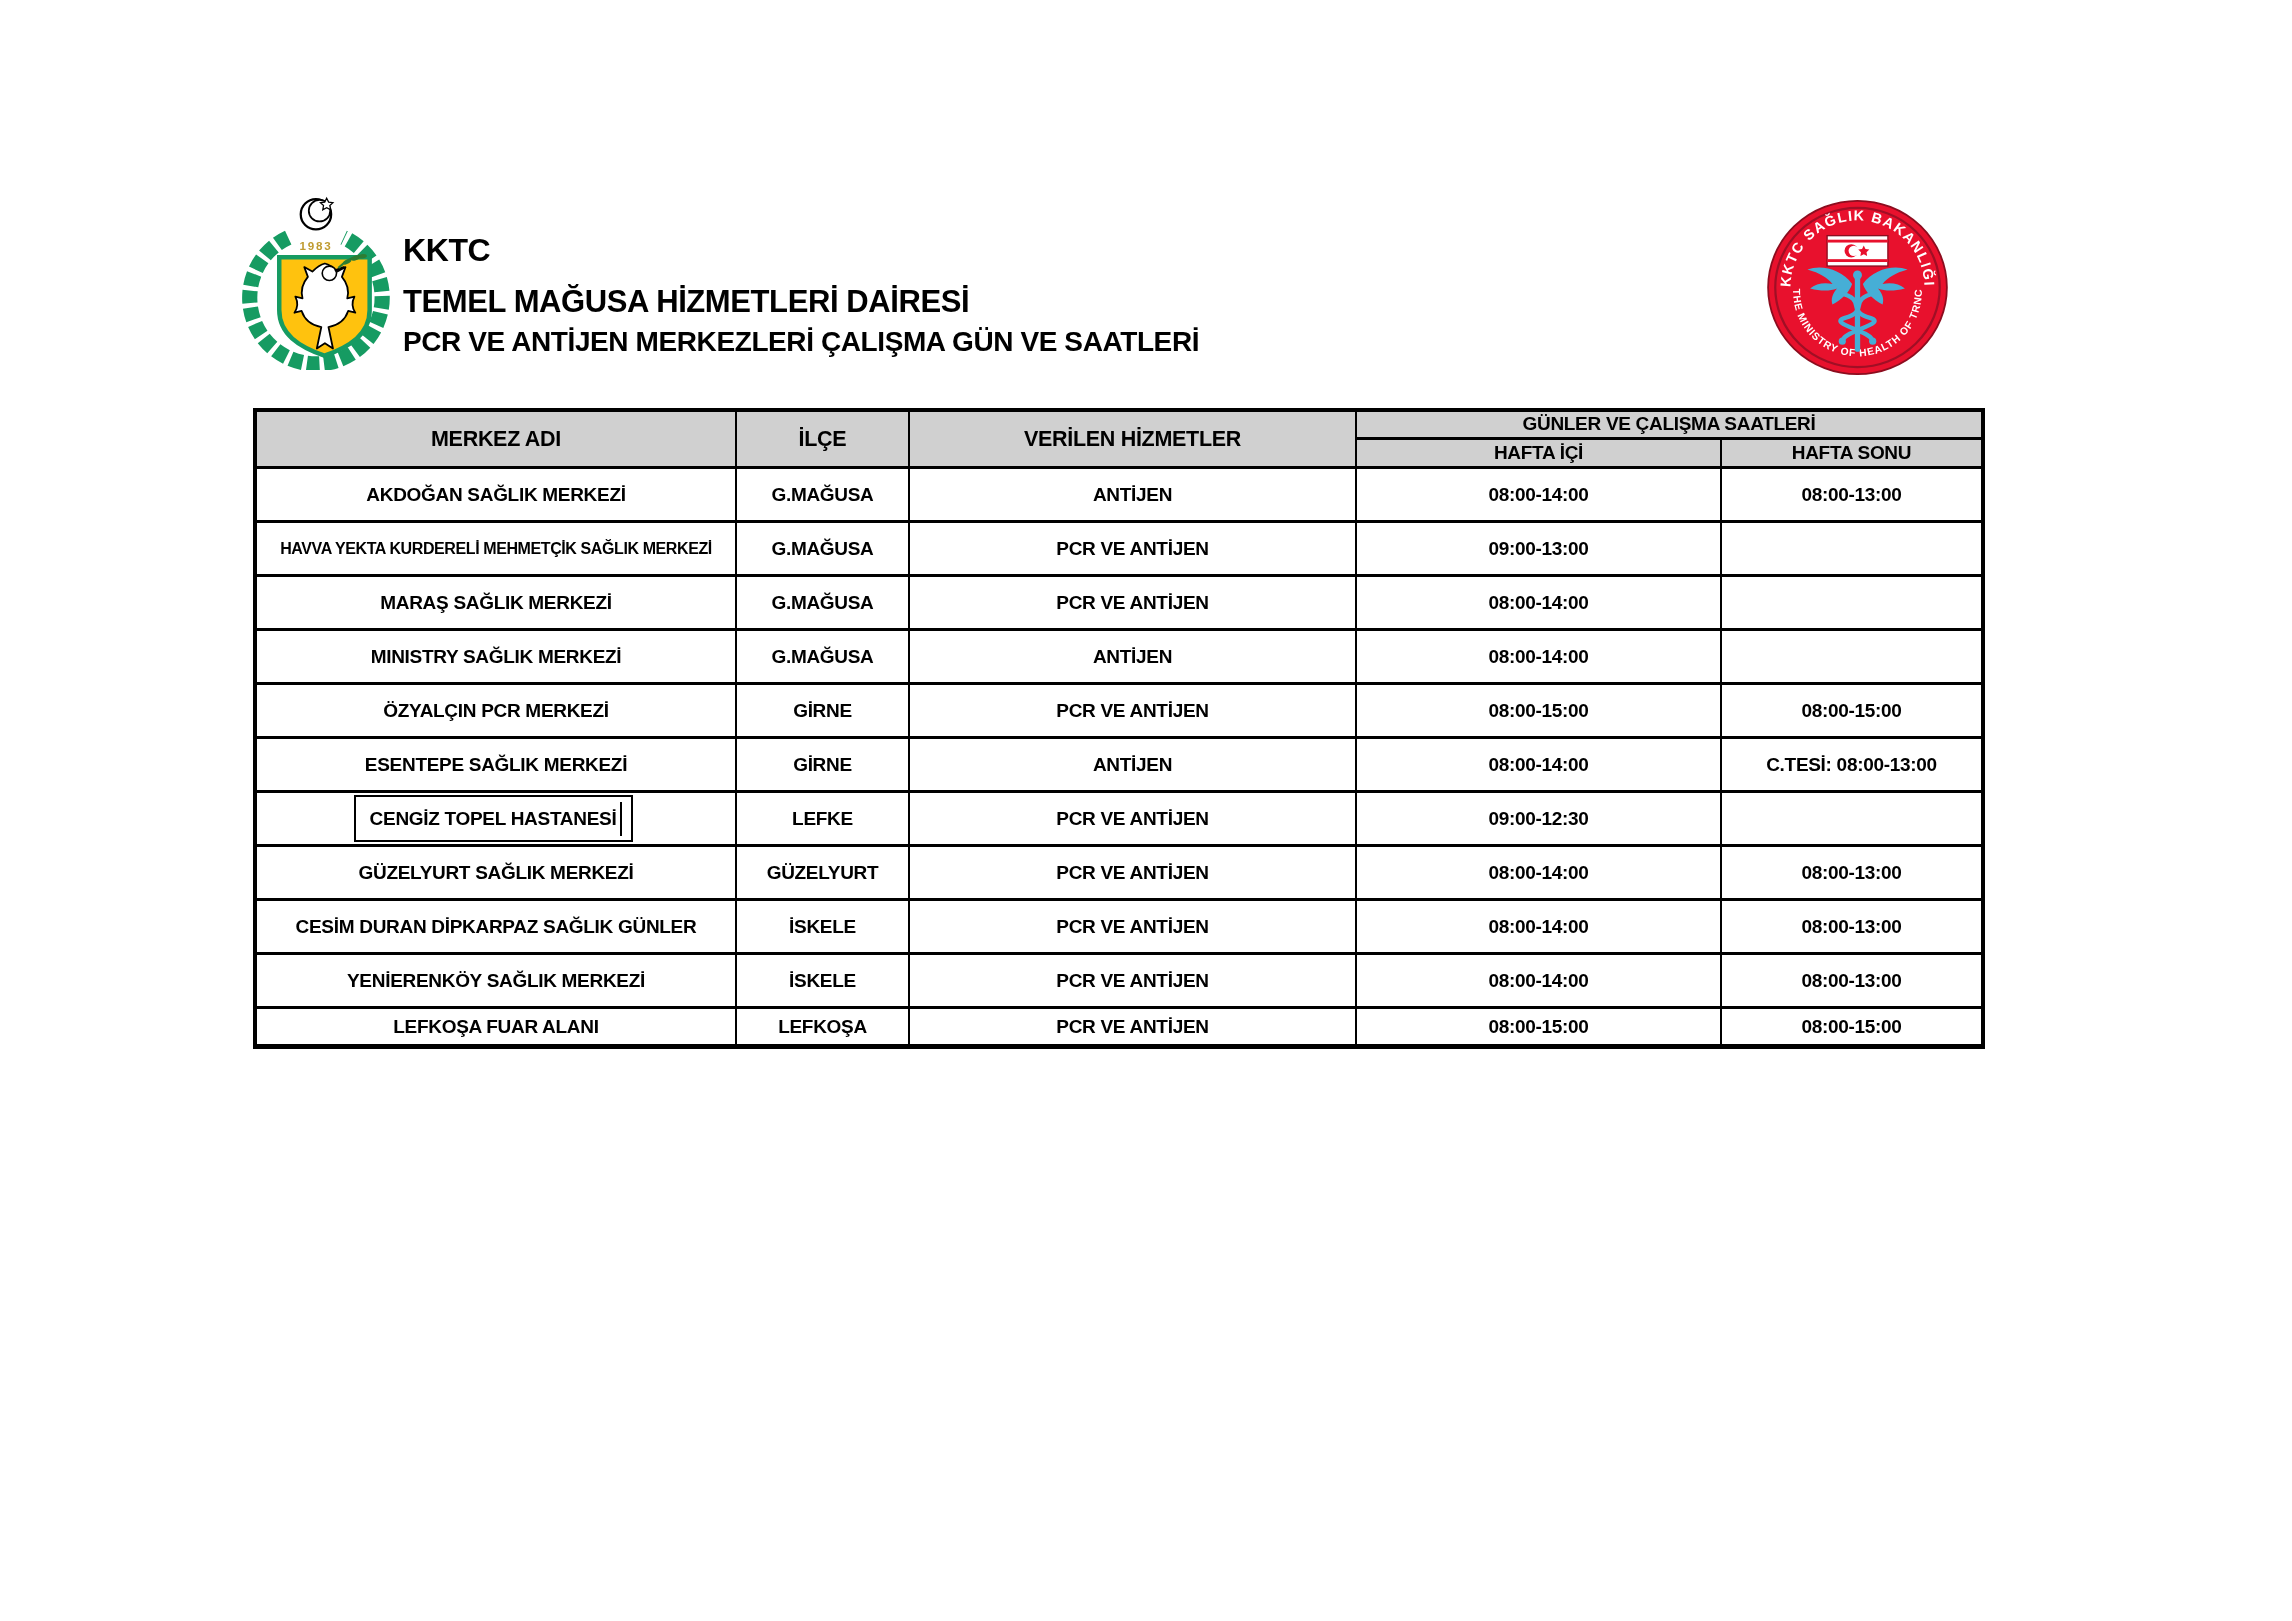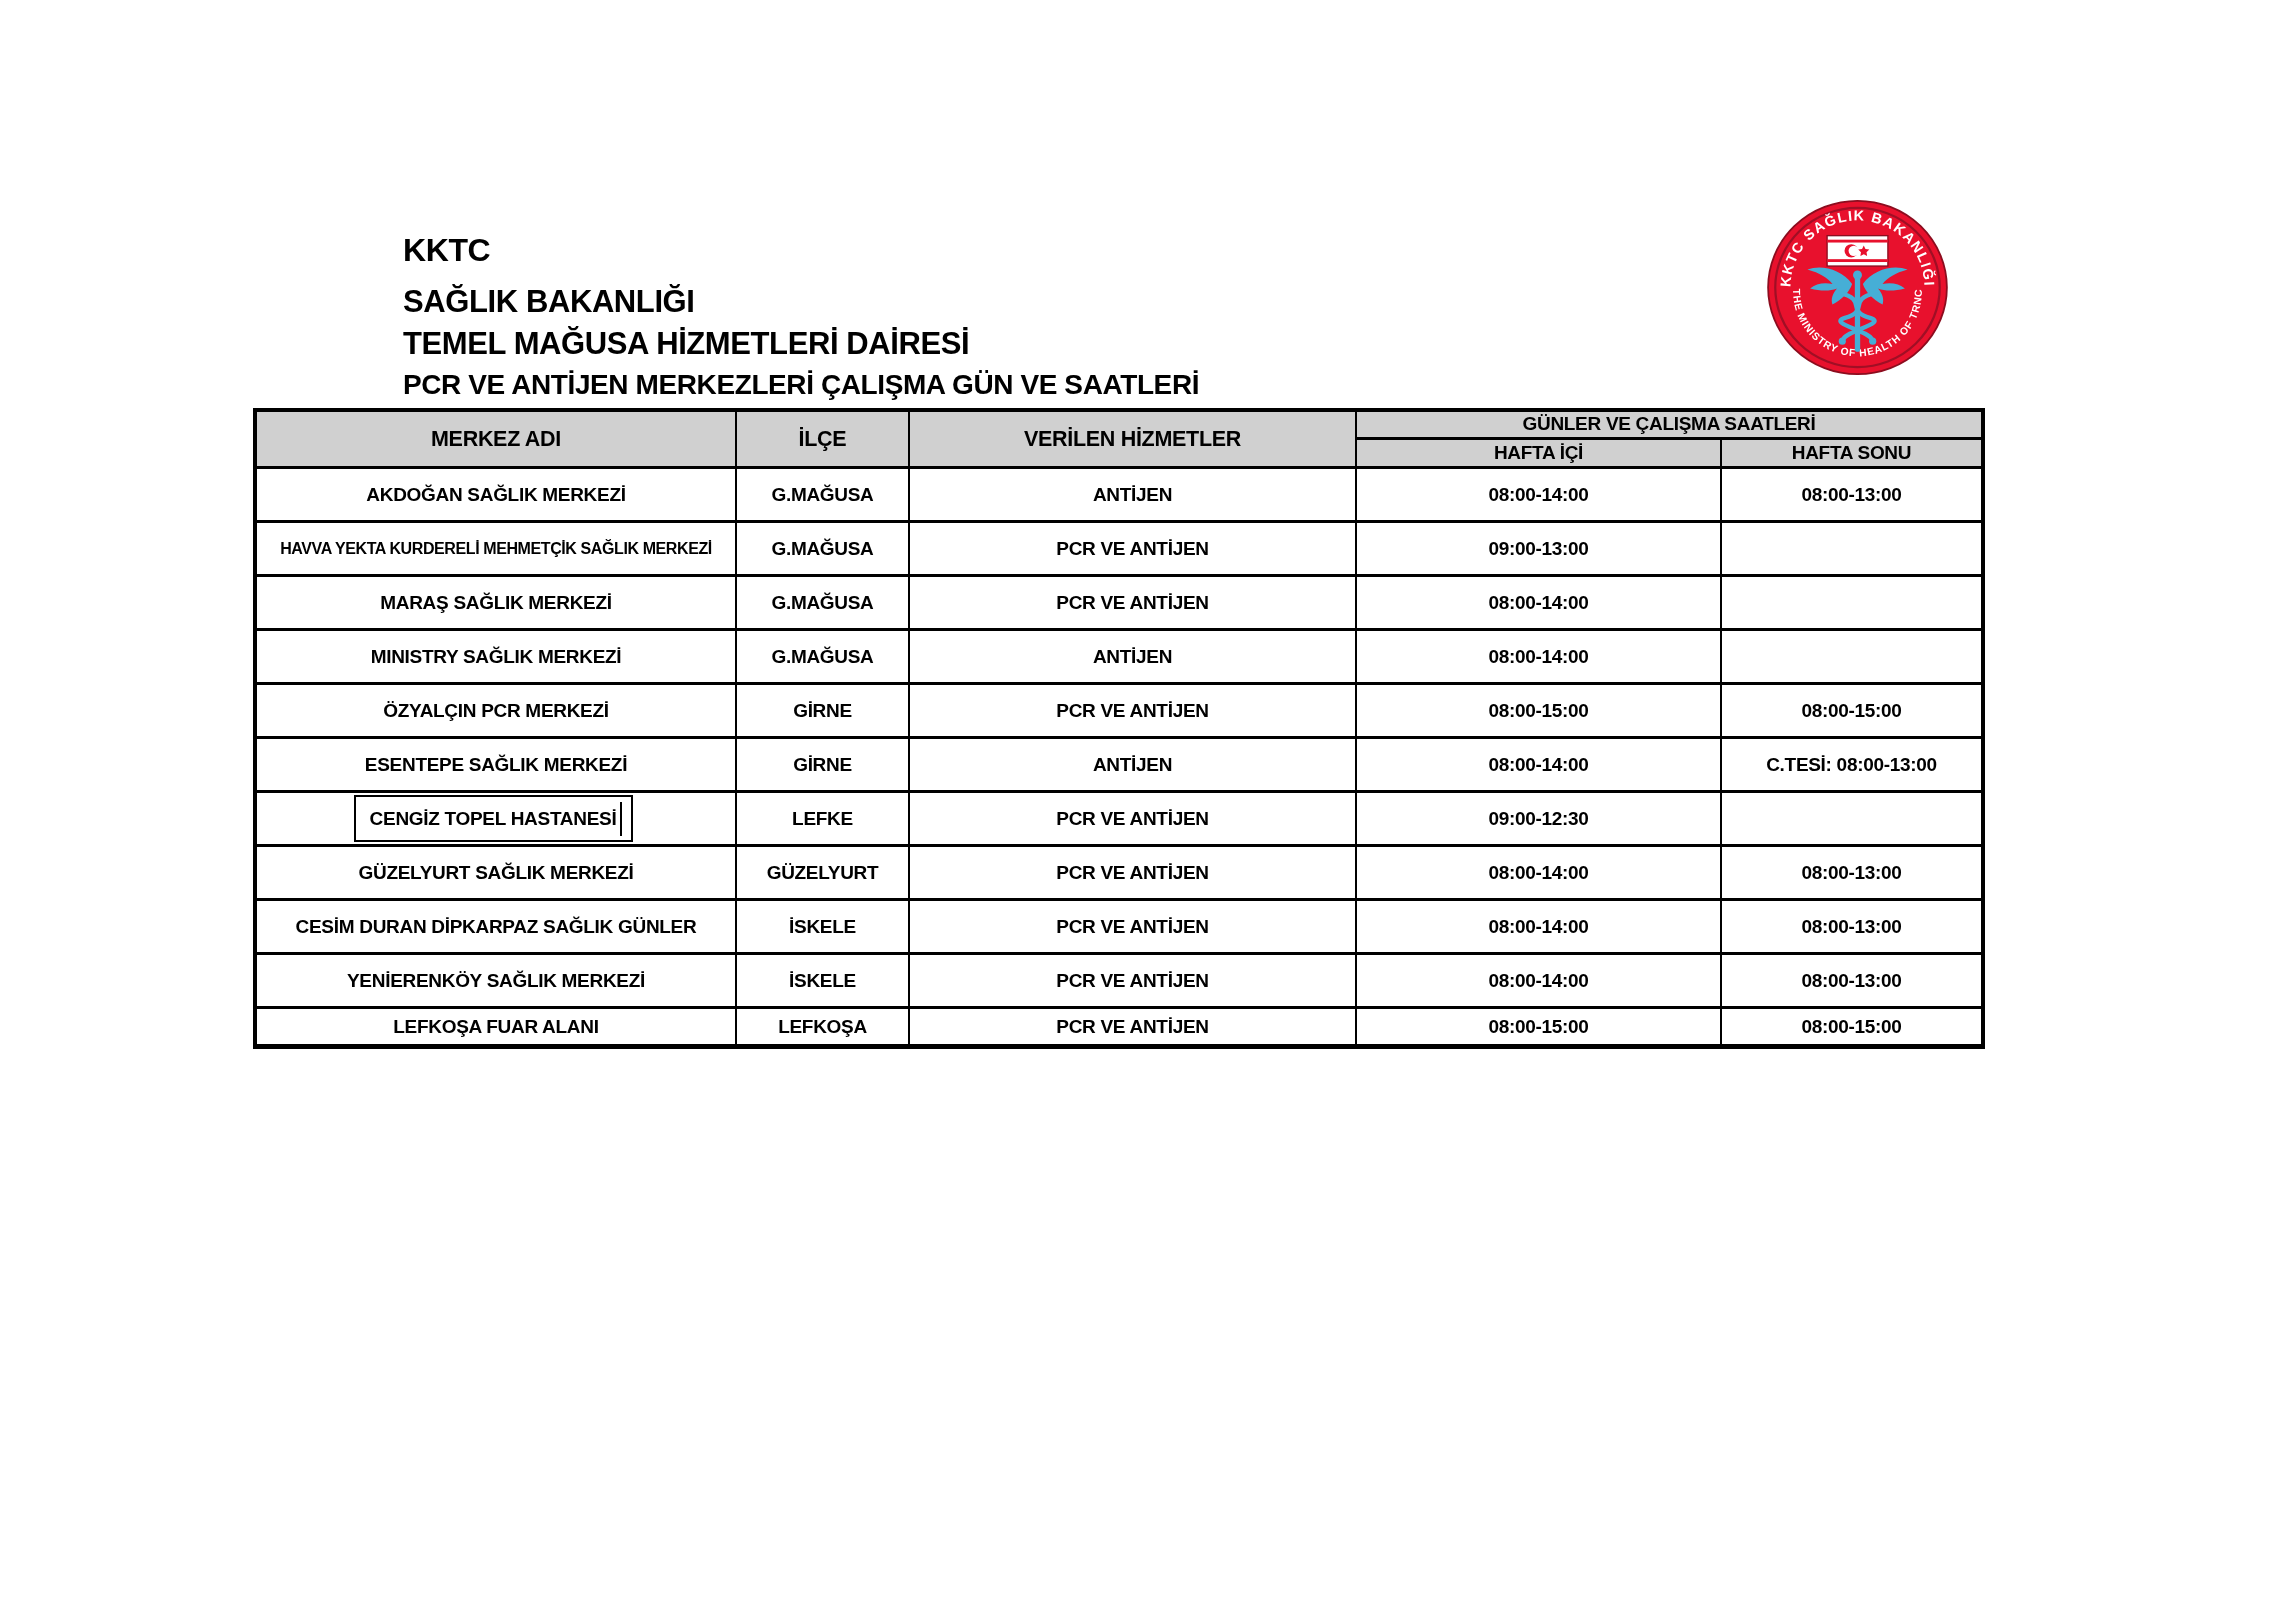--- a/index.html
+++ b/index.html
@@ -63,24 +63,45 @@
     font-size:19px; font-weight:bold; letter-spacing:-0.3px;
     box-sizing:border-box;
   }
   .textbox .caret { display:inline-block; width:1.8px; height:34px; background:#000; margin-left:3.6px; }
 </style>
 </head>
 <body>
 
 <div class="page">
 
+  <div class="emblem-left">
+    <svg viewBox="0 0 196 200" width="176" height="179">
+
+      <path d="M 58,52 A 74,74 0 1 0 120,52" fill="none" stroke="#169b62" stroke-width="17" stroke-dasharray="14 5"></path>
+
+      <circle cx="89" cy="26" r="17" fill="#ffffff" stroke="#000000" stroke-width="2.5"></circle>
+      <circle cx="93" cy="22" r="12" fill="#ffffff" stroke="#000000" stroke-width="2"></circle>
+      <path d="M 101,8 l 2.2,4.4 4.8,0.6 -3.5,3.3 0.9,4.7 -4.4,-2.3 -4.4,2.3 0.9,-4.7 -3.5,-3.3 4.8,-0.6 Z" fill="#ffffff" stroke="#000000" stroke-width="1.4"></path>
+      <text x="89" y="66" text-anchor="middle" font-size="13" font-weight="bold" fill="#bf9b30" letter-spacing="2">1983</text>
+
+      <path d="M 48,74 L 149,74 L 149,133 C 149,160 127,174 98.5,184 C 70,174 48,160 48,133 Z" fill="#ffc20e" stroke="#169b62" stroke-width="5"></path>
+
+      <path d="M 90,176 L 95,152 C 84,150 76,143 73,134 L 65,136 C 69,130 69,124 66,118 L 74,120 C 72,112 74,103 80,96 L 76,85 L 85,90 C 90,85 95,82 99,81 C 103,82 108,85 113,90 L 122,85 L 118,96 C 124,103 126,112 124,120 L 132,118 C 129,124 129,130 133,136 L 125,134 C 122,143 114,150 103,152 L 108,176 L 99,170 Z" fill="#ffffff" stroke="#000000" stroke-width="2" stroke-linejoin="round"></path>
+      <circle cx="104" cy="92" r="8" fill="#ffffff" stroke="#000000" stroke-width="1.8"></circle>
+      <path d="M 110,89 L 121,85" stroke="#000000" stroke-width="2.5"></path>
+
+      <path d="M 114,86 C 122,78 132,73 142,72" fill="none" stroke="#2e7d32" stroke-width="2.5"></path>
+      <ellipse cx="124" cy="79" rx="5" ry="2.4" fill="#2e7d32" transform="rotate(-28 124 79)"></ellipse>
+      <ellipse cx="133" cy="75" rx="5" ry="2.4" fill="#2e7d32" transform="rotate(-18 133 75)"></ellipse>
+      <ellipse cx="141" cy="73" rx="5" ry="2.4" fill="#2e7d32" transform="rotate(-8 141 73)"></ellipse>
+    </svg>
+  </div>
 
   <div class="titles">
     <div class="title-country">KKTC</div>
-    <div class="title-ministry">SAĞLIK BAKANLIĞI</div>
     <div class="title-department">TEMEL MAĞUSA HİZMETLERİ DAİRESİ</div>
     <div class="title-subtitle">PCR VE ANTİJEN MERKEZLERİ ÇALIŞMA GÜN VE SAATLERİ</div>
   </div>
 
   <div class="seal-right">
     <svg viewBox="0 0 204 198" width="183" height="177">
       <defs>
         <path id="arcTop" d="M 27,99 A 75,75 0 0 1 177,99"></path>
         <path id="arcBottom" d="M 30,104 A 72,72 0 0 0 174,104"></path>
       </defs>

